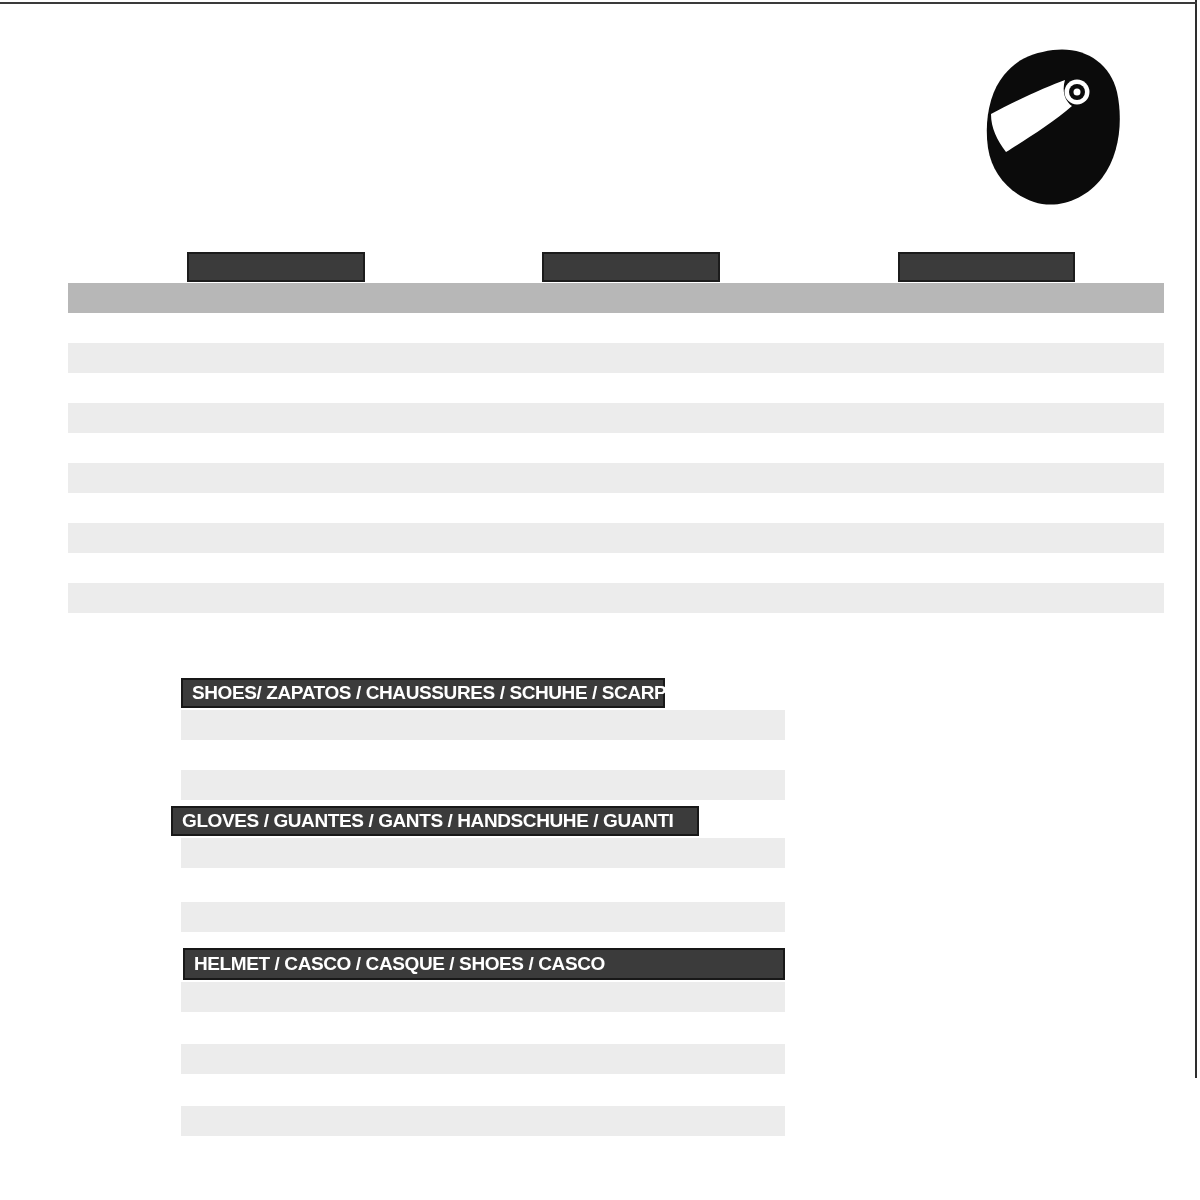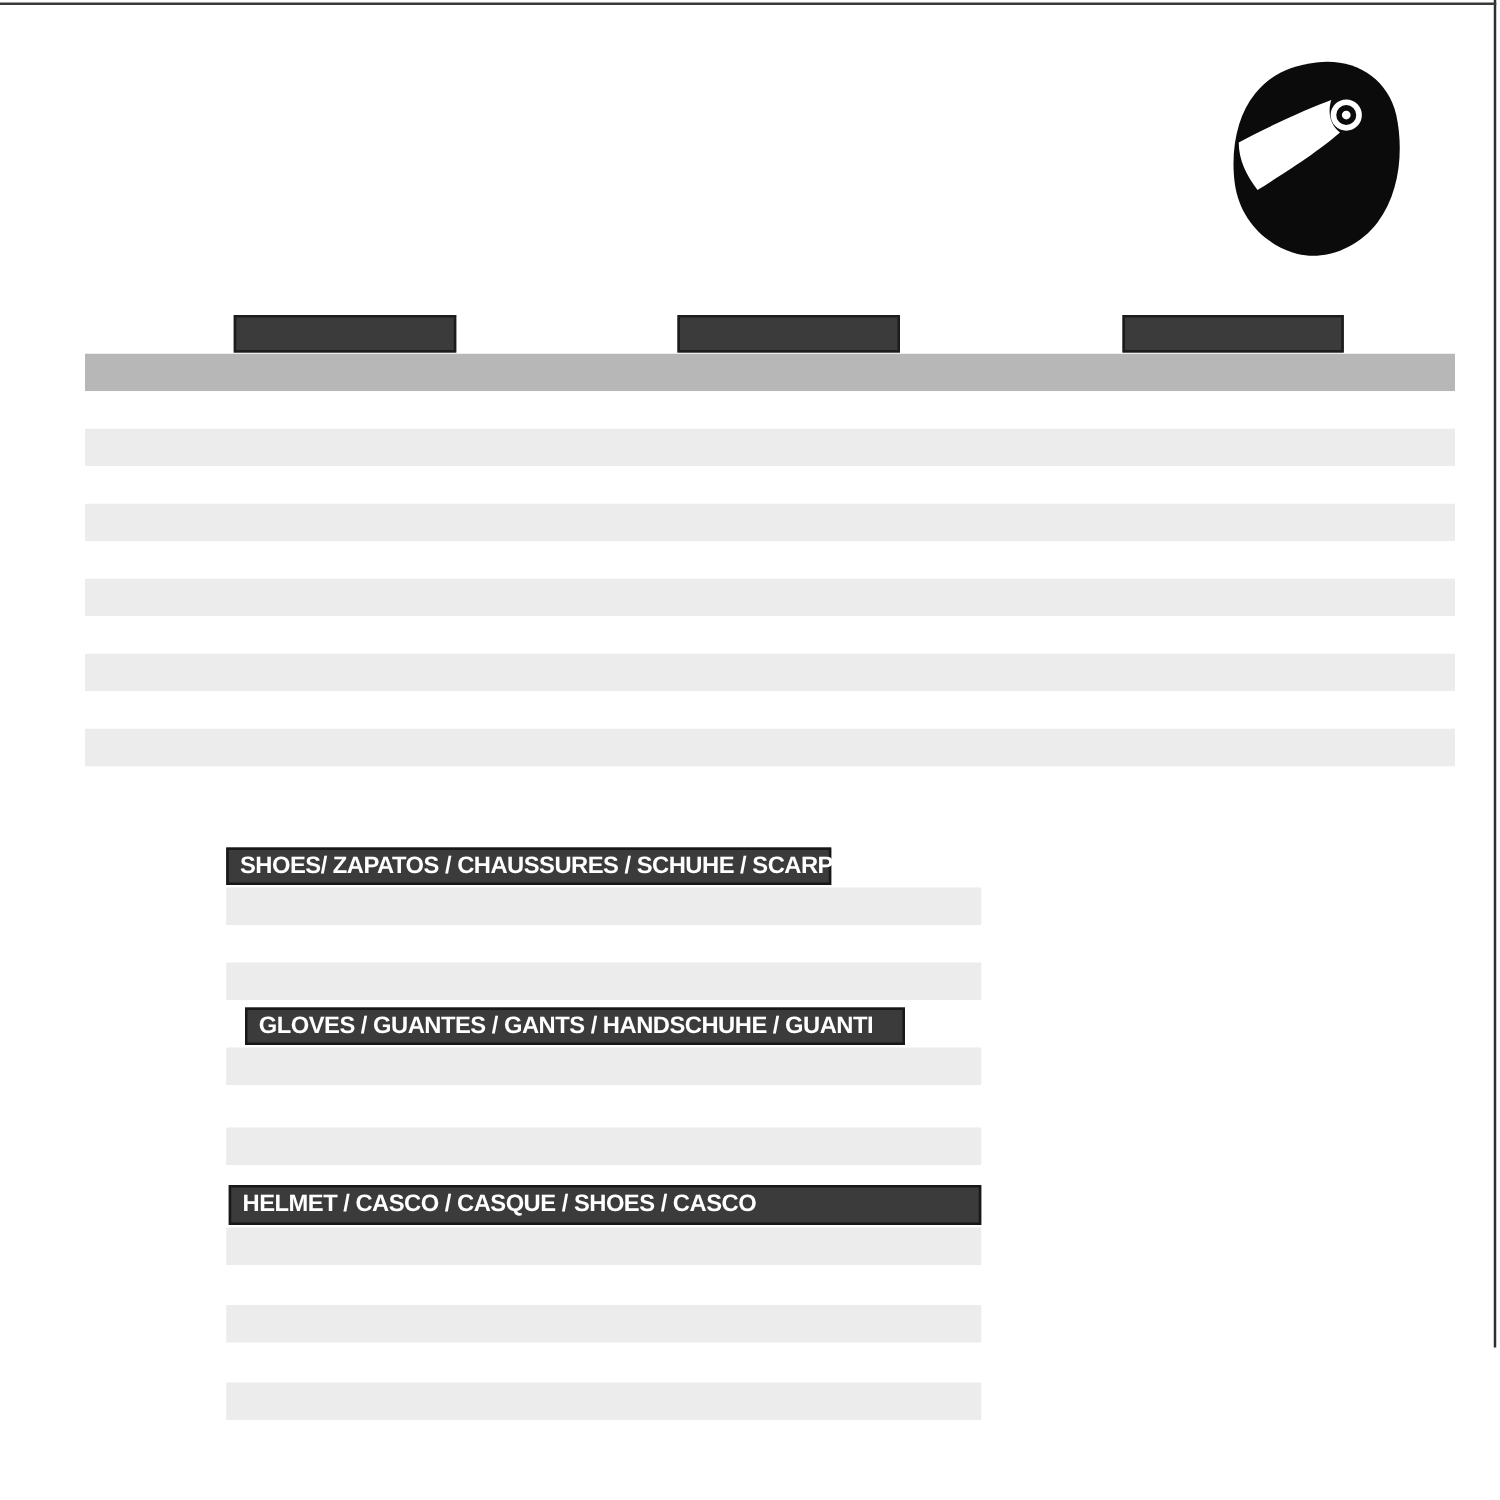--- a/index.html
+++ b/index.html
@@ -327,21 +327,21 @@
           <div class="cell"></div>
           <div class="cell"></div>
           <div class="cell"></div>
           <div class="cell"></div>
           <div class="cell"></div>
         </div>
       </div>
     </div>
   </div>
 
-<div class="abs sec-bar" style="left:196px;top:806px;width:528px;height:30px;">GLOVES / GUANTES / GANTS / HANDSCHUHE / GUANTI</div>
+<div class="abs sec-bar" style="left:171px;top:806px;width:528px;height:30px;">GLOVES / GUANTES / GANTS / HANDSCHUHE / GUANTI</div>
 <div id="gloves-rows">
     <div class="abs sec-row stripe" style="top: 838px;">
       <div class="lab"></div>
       <div class="strip">
         <div class="vals gloves-vals">
           <div class="cell"></div>
           <div class="cell"></div>
           <div class="cell"></div>
           <div class="cell"></div>
           <div class="cell"></div>

